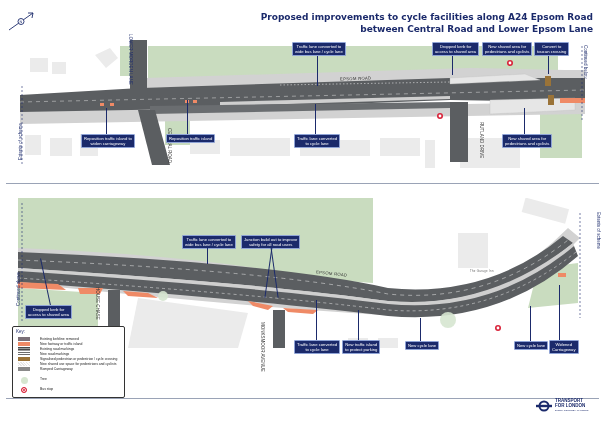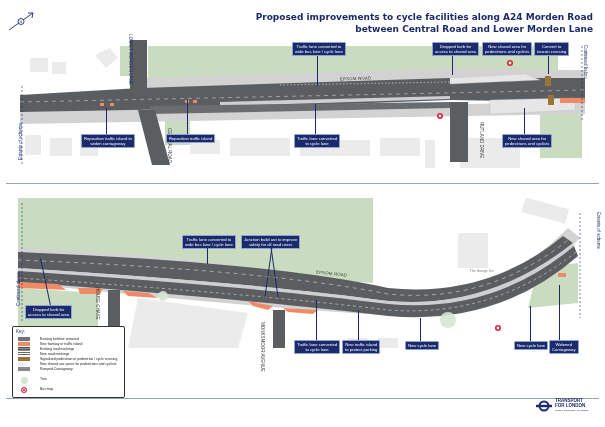--- a/index.html
+++ b/index.html
@@ -39,22 +39,22 @@
 <body>
 
 <svg class="abs" style="left:6px;top:10px" width="30" height="22">
   <line x1="3" y1="20" x2="27" y2="3" stroke="#1b2a6b" stroke-width="0.9"></line>
   <polyline points="22,3 27,3 26,8" fill="none" stroke="#1b2a6b" stroke-width="0.9"></polyline>
   <circle cx="15" cy="11.5" r="3" fill="#fff" stroke="#1b2a6b" stroke-width="0.9"></circle>
   <text x="13.6" y="13" font-size="3.6" fill="#1b2a6b" font-family="DejaVu Sans, sans-serif">N</text>
 </svg>
 
 <div class="title">
-  <div>Proposed improvements to cycle facilities along A24 Morden Road</div>
-  <div>between Central Road and Lower Morden Lane</div>
+  <div>Proposed improvements to cycle facilities along A24 Epsom Road</div>
+  <div>between Central Road and Lower Epsom Lane</div>
 </div>
 
 <svg class="abs" style="left:20px;top:40px" width="565" height="130">
 
   <g fill="#ebebeb">
     <rect x="10" y="18" width="18" height="14"></rect>
     <rect x="32" y="22" width="14" height="12"></rect>
     <polygon points="75,15 90,8 98,18 86,28"></polygon>
     <rect x="5" y="95" width="16" height="20"></rect>
     <rect x="30" y="98" width="22" height="18"></rect>

